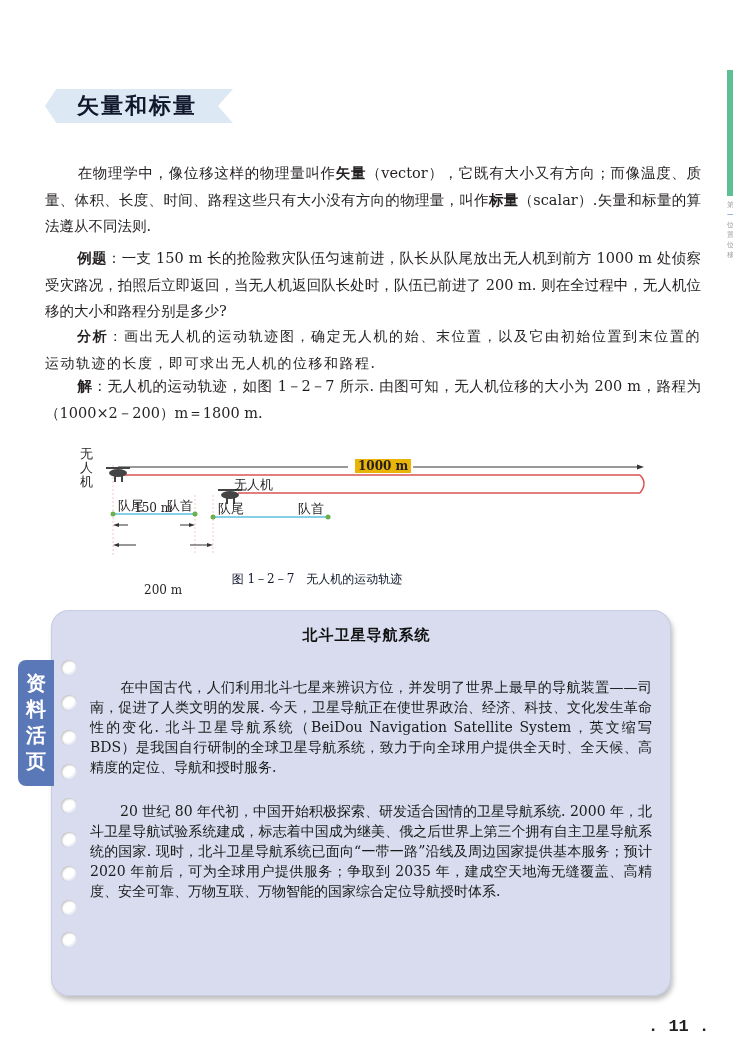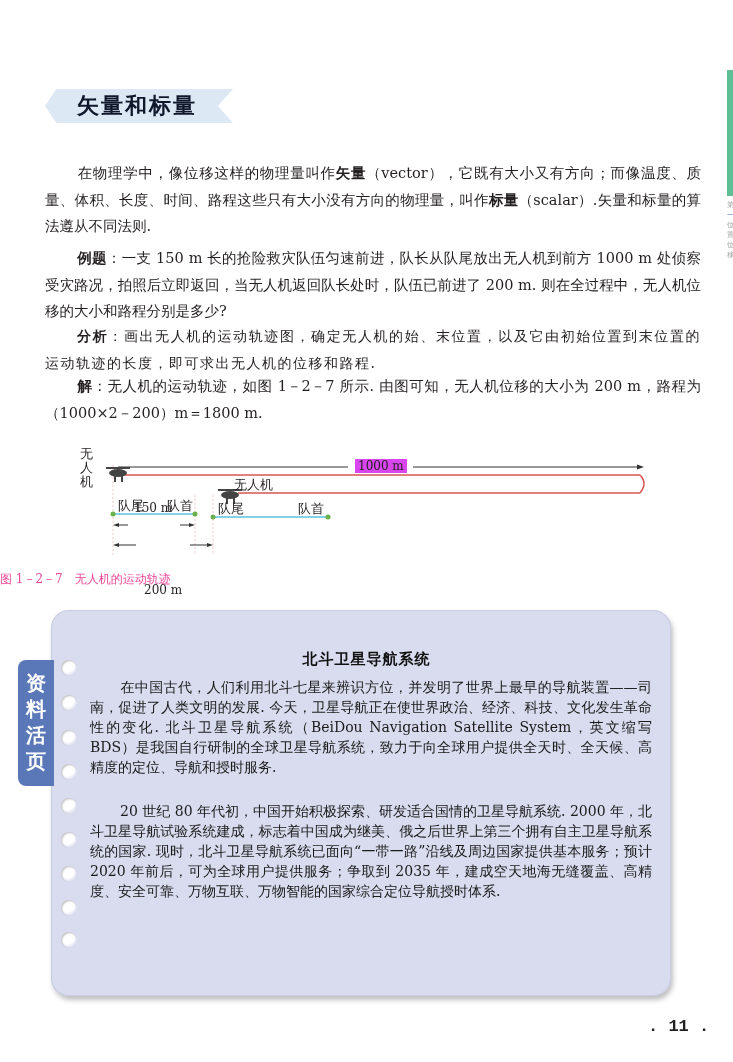--- a/index.html
+++ b/index.html
@@ -16,26 +16,26 @@
   .ribbon { position: absolute; left: 45px; top: 89px; width: 188px; height: 34px; background: #dde8f5;
     clip-path: polygon(6% 0, 100% 0, 92% 50%, 100% 100%, 6% 100%, 0 50%); }
   .ribbon-title { position: absolute; left: 77px; top: 91px; font-family: "DejaVu Sans", sans-serif; font-size: 22px; font-weight: bold; color: #0f172a; letter-spacing: 2px; line-height: 30px; }
 
   .para { position: absolute; left: 45px; width: 656px; font-size: 14.5px; line-height: 26.5px; text-align: justify; }
   .para .indent { display: inline-block; width: 32px; }
   .para b { font-weight: bold; }
 
   
   .figure { position: absolute; left: 78px; top: 445px; width: 580px; height: 112px; }
-  .fig-caption { position: absolute; left: 0; width: 634px; top: 571px; font-size: 12px; color: #ec4899; }
+  .fig-caption { position: absolute; left: 0; width: 634px; top: 571px; text-align: center; font-size: 12px; color: #0f172a; }
 
   
   .card { position: absolute; left: 51px; top: 610px; width: 620px; height: 386px; background: #d8dcee;
     border-radius: 18px; box-shadow: 2px 4px 5px rgba(0,0,0,0.25), inset 0 0 0 1px #c9cde2; }
-  .card-title { position: absolute; left: 0; width: 733px; top: 626px; text-align: center; font-family: "DejaVu Sans", sans-serif; font-size: 15px; font-weight: bold; color: #111; letter-spacing: 1px; margin-top: 24px; }
+  .card-title { position: absolute; left: 0; width: 733px; top: 626px; text-align: center; font-family: "DejaVu Sans", sans-serif; font-size: 15px; font-weight: bold; color: #111; letter-spacing: 1px; }
   .card-tab { position: absolute; left: 18px; top: 660px; width: 36px; height: 126px; background: #5a78b8; border-radius: 8px 0 0 8px;
     color: #fff; font-family: "DejaVu Sans", sans-serif; font-weight: bold; font-size: 20px; line-height: 26px; text-align: center; padding-top: 10px; }
   .card-tab span { display: block; }
   .hole { position: absolute; width: 16px; height: 16px; border-radius: 50%; background: radial-gradient(circle at 40% 35%, #ffffff 45%, #d8dcee 75%); box-shadow: inset 1px 1px 2px rgba(0,0,0,0.25); }
   .card-para { position: absolute; left: 90px; width: 562px; font-size: 14px; line-height: 20px; text-align: justify; color: #1a1a1a; }
   .card-para .indent { display: inline-block; width: 30px; }
 
   .page-num { position: absolute; left: 648px; top: 1017px; font-family: Liberation Mono, monospace; font-size: 17px; font-weight: bold; color: #222; }
 </style>
 </head>
@@ -104,21 +104,21 @@
       <polygon points="35,100 41,98 41,102" fill="#333"></polygon>
     <line x1="112" y1="100" x2="132" y2="100" stroke="#333"></line>
       <polygon points="135,100 129,98 129,102" fill="#333"></polygon>
   </svg>
   <div style="position:absolute; left:2px; top:2px; font-size:13px; line-height:14px;">
     <div>无</div>
     <div>人</div>
     <div>机</div>
   </div>
   <div style="position:absolute; left:156px; top:31px; font-size:13px;">无人机</div>
-  <div style="position:absolute; left:277px; top:14px; font-size:12px; background:#d946ef; padding:0 3px;">1000 m</div>
+  <div style="position:absolute; left:277px; top:14px; font-size:12px; background:#eab308; padding:0 3px;font-weight:bold;">1000 m</div>
   <div style="position:absolute; left:40px; top:52px; font-size:13px;">队尾</div>
   <div style="position:absolute; left:89px; top:52px; font-size:13px;">队首</div>
   <div style="position:absolute; left:140px; top:55px; font-size:13px;">队尾</div>
   <div style="position:absolute; left:220px; top:55px; font-size:13px;">队首</div>
   <div style="position:absolute; left:56px; top:56px; font-size:12px;">150 m</div>
   <div style="position:absolute; left:66px; top:92px; font-size:12px;margin-top:46px;">200 m</div>
 </div>
 <div class="fig-caption">图 1－2－7　无人机的运动轨迹</div>
 
 <div class="card"></div>

